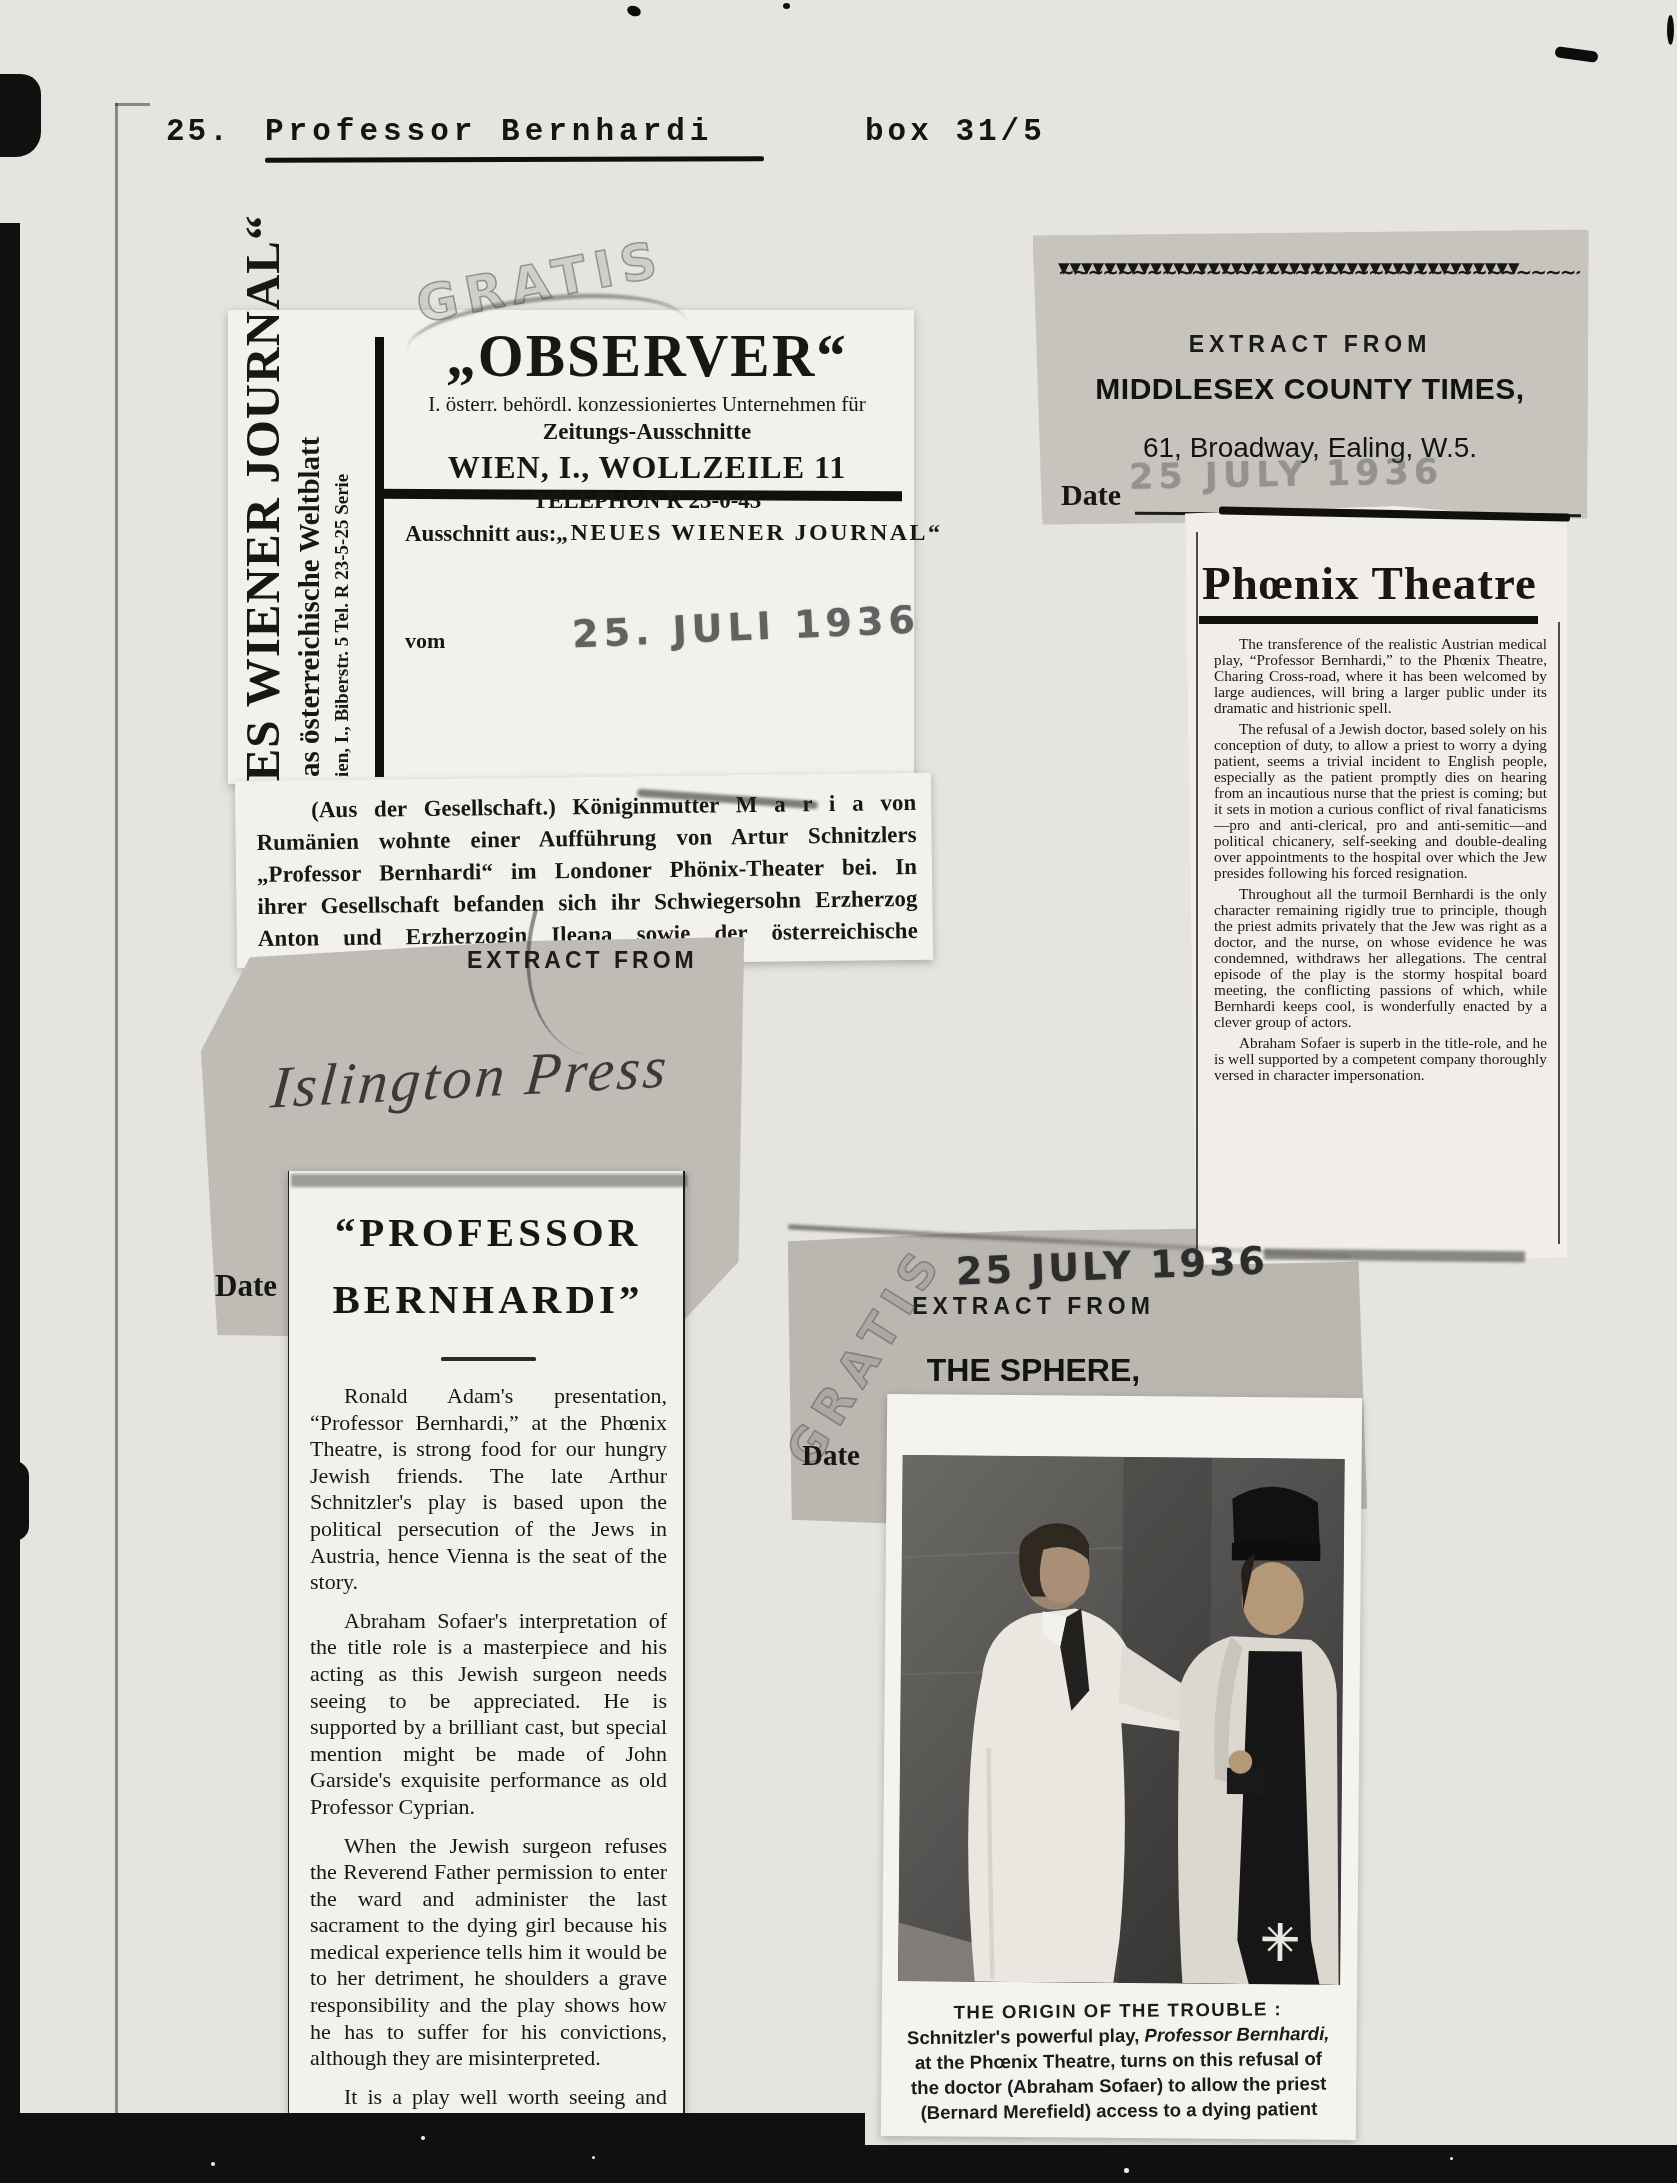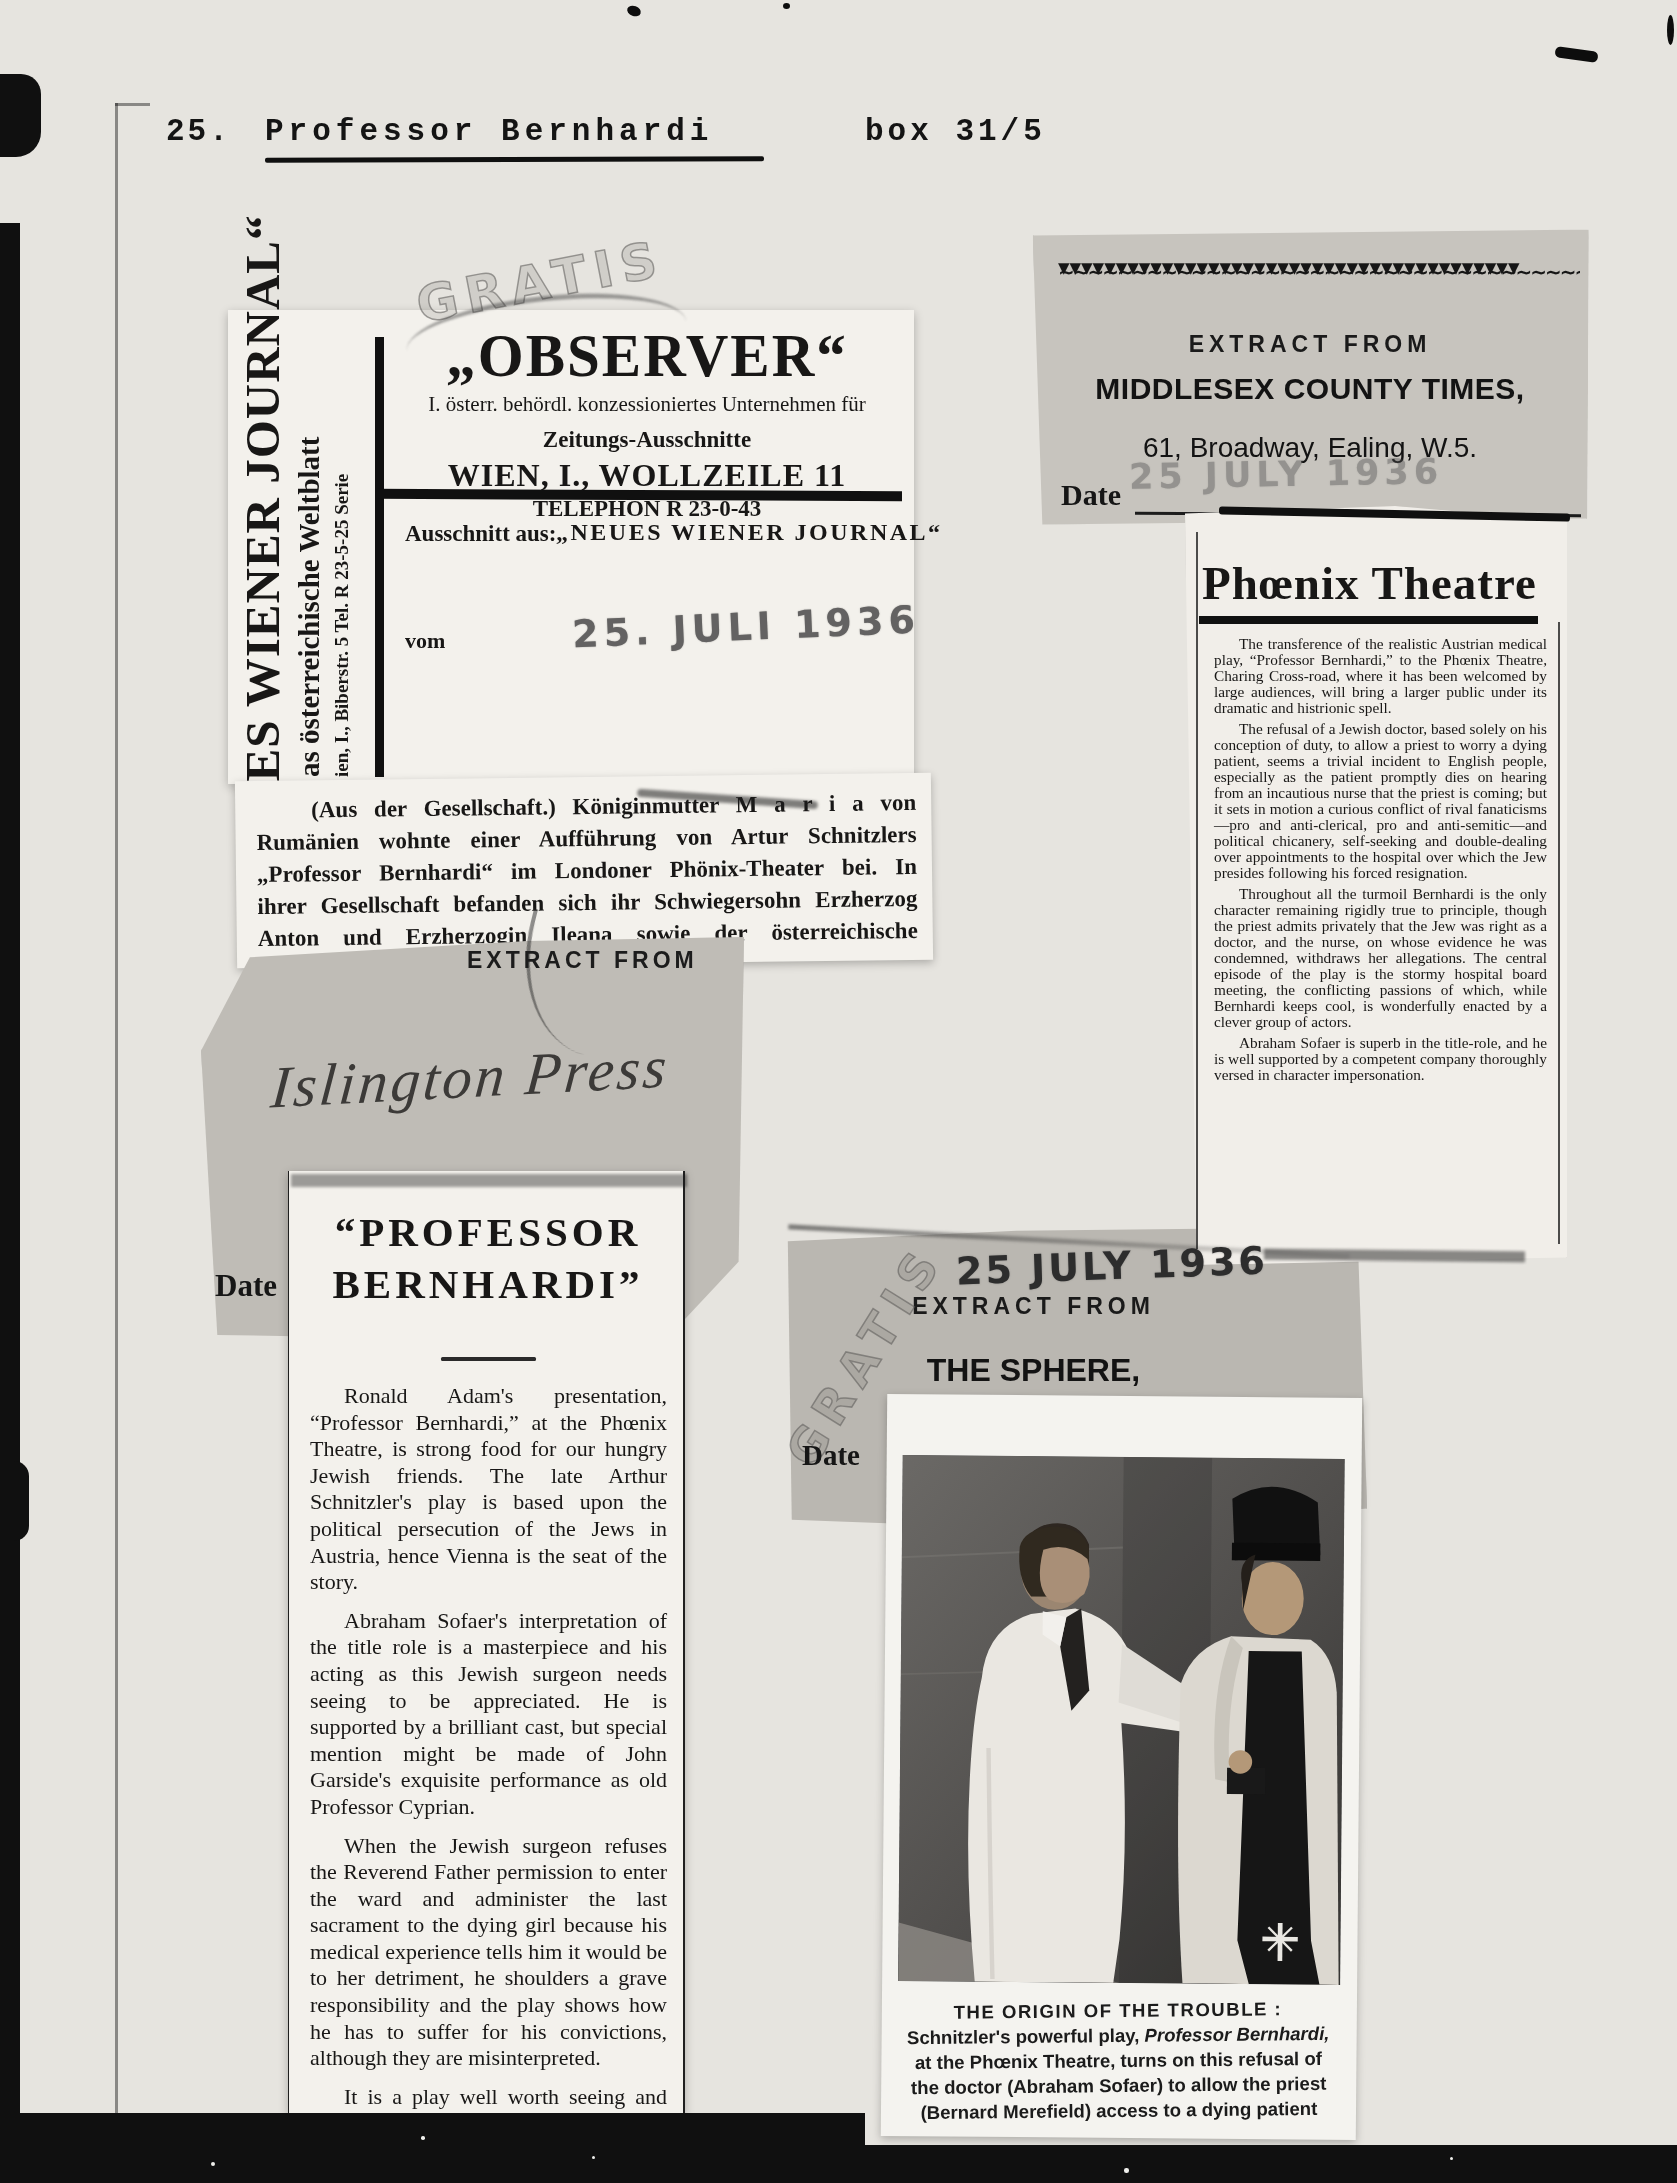--- a/index.html
+++ b/index.html
@@ -56,21 +56,21 @@
     <div class="serif" style="font-size:29px;font-weight:800;white-space:nowrap;margin-top:3px;">as österreichische Weltblatt</div>
     <div class="serif" style="font-size:19px;font-weight:700;white-space:nowrap;margin-top:5px;">ien, I., Biberstr. 5        Tel. R 23-5-25 Serie</div>
   </div>
 
   <div class="abs ink" style="left:375px;top:337px;width:8.5px;height:440px;z-index:3;"></div>
   <div class="abs ink" style="left:377px;top:490px;width:525px;height:9.5px;transform:rotate(0.25deg);z-index:3;"></div>
 
   <div class="abs" style="left:396px;top:321px;width:502px;text-align:center;z-index:3;">
     <div class="serif" style="font-size:59px;font-weight:900;letter-spacing:2px;transform:scaleY(1.05);white-space:nowrap;">„OBSERVER“</div>
     <div class="serif" style="font-size:21px;font-weight:400;margin-top:2px;white-space:nowrap;">I. österr. behördl. konzessioniertes Unternehmen für</div>
-    <div class="serif" style="font-size:23px;font-weight:700;margin-top:10px;">Zeitungs-Ausschnitte</div>
+    <div class="serif" style="font-size:23px;font-weight:700;margin-top:2px;">Zeitungs-Ausschnitte</div>
     <div class="serif" style="font-size:32px;font-weight:700;margin-top:4px;letter-spacing:1px;">WIEN, I., WOLLZEILE 11</div>
     <div class="serif" style="font-size:23px;font-weight:700;margin-top:2px;">TELEPHON R 23-0-43</div>
   </div>
 
   <div class="abs serif" style="left:405px;top:521px;font-size:23px;font-weight:700;z-index:3;"><span>Ausschnitt aus:</span></div>
   <div class="abs serif" style="left:556px;top:519px;font-size:24px;font-weight:700;letter-spacing:2.5px;z-index:3;text-align:center;"><span>„NEUES WIENER JOURNAL“</span></div>
   <div class="abs serif" style="left:405px;top:628px;font-size:22px;font-weight:700;z-index:3;"><span>vom</span></div>
   <div class="abs stamp" style="left:572px;top:605px;font-size:38px;letter-spacing:5px;transform:rotate(-2.5deg);opacity:.85;z-index:3;"><span>25. JULI 1936</span></div>
 
   <div class="abs gratis" style="left:415px;top:253px;font-size:50px;letter-spacing:8px;transform:rotate(-11deg);z-index:6;"><span>GRATIS</span></div>
@@ -88,21 +88,21 @@
               clip-path:polygon(9% 5%,60% 1%,100% 0%,99% 80%,85% 100%,3% 98%,0% 28%);"></div>
   <div class="abs sans" style="left:467px;top:947px;font-size:23px;font-weight:800;letter-spacing:4px;color:#1c1c1c;z-index:4;"><span>EXTRACT FROM</span></div>
   <div class="abs serif" style="left:271px;top:1043px;font-size:59px;font-style:italic;color:#2e2d2b;transform:rotate(-3deg) skewX(-8deg);letter-spacing:3px;z-index:4;opacity:.9;"><span>Islington Press</span></div>
   <div class="abs serif" style="left:215px;top:1268px;font-size:31px;font-weight:800;color:#161616;z-index:4;"><span>Date</span></div>
   <div class="abs stamp" style="left:341px;top:1235px;font-size:39px;letter-spacing:4px;color:#2a2a2a;transform:rotate(-1.5deg);z-index:4;"><span>25 JULY 1936</span></div>
 
   <div class="paper paper-white" style="left:288px;top:1171px;width:397px;height:942px;z-index:4;border-left:1.5px solid #1f1f1f;border-right:2.5px solid #1f1f1f;box-sizing:border-box;"></div>
   <div class="abs smudge" style="left:291px;top:1174px;width:396px;height:13px;opacity:.75;z-index:5;"></div>
   <div class="abs" style="left:301px;top:1208px;width:374px;text-align:center;z-index:5;">
     <div class="serif" style="font-size:41px;font-weight:700;letter-spacing:4px;">“PROFESSOR</div>
-    <div class="serif" style="font-size:41px;font-weight:700;letter-spacing:4px;margin-top:4px;">BERNHARDI”</div>
+    <div class="serif" style="font-size:41px;font-weight:700;letter-spacing:4px;margin-top:19px;">BERNHARDI”</div>
   </div>
   <div class="abs" style="left:441px;top:1357px;width:95px;height:3.5px;background:#2a2a2a;border-radius:1.5px;z-index:5;"></div>
   <div class="abs col-text just serif" style="left:310px;top:1313px;width:357px;font-size:22px;line-height:26.6px;z-index:5;">
     <p style="margin-top:70px;">Ronald Adam's presentation, “Professor Bernhardi,” at the Phœnix Theatre, is strong food for our hungry Jewish friends.  The late Arthur Schnitzler's play is based upon the political persecution of the Jews in Austria, hence Vienna is the seat of the story.</p>
     <p>Abraham Sofaer's interpretation of the title role is a masterpiece and his acting as this Jewish surgeon needs seeing to be appreciated.  He is supported by a brilliant cast, but special mention might be made of John Garside's exquisite performance as old Professor Cyprian.</p>
     <p>When the Jewish surgeon refuses the Reverend Father permission to enter the ward and administer the last sacrament to the dying girl because his medical experience tells him it would be to her detriment, he shoulders a grave responsibility and the play shows how he has to suffer for his convictions, although they are misinterpreted.</p>
     <p>It is a play well worth seeing and another of Ronald Adam's Swiss Cottage Embassy Theatre productions which has come to the West-End for, we hope, a good run.</p>
 
   </div>
 

